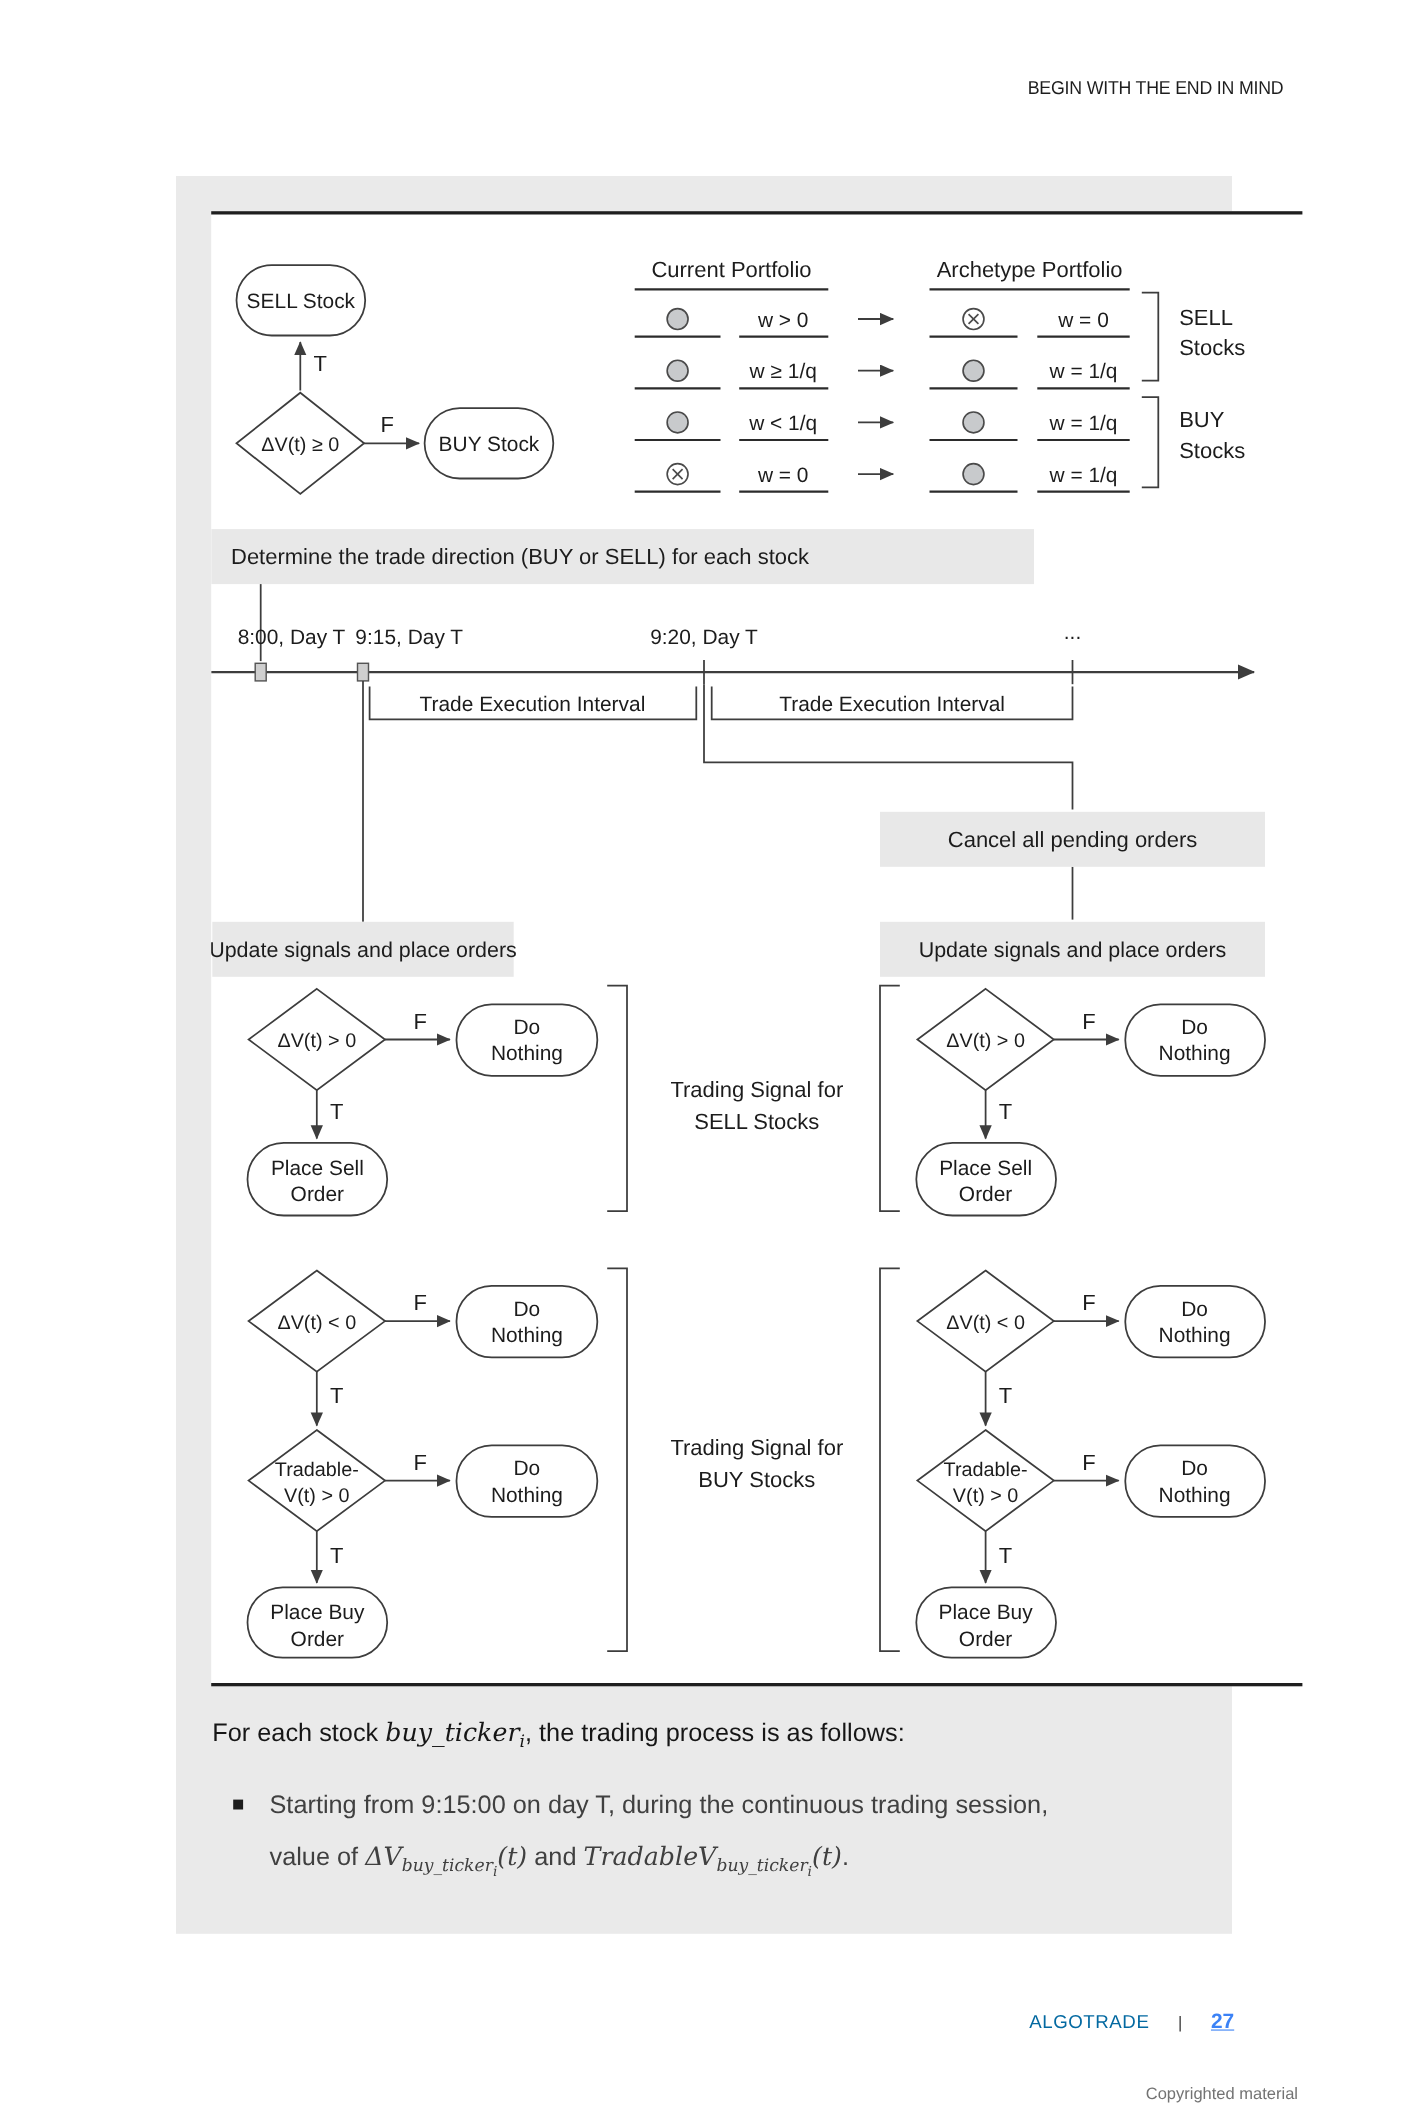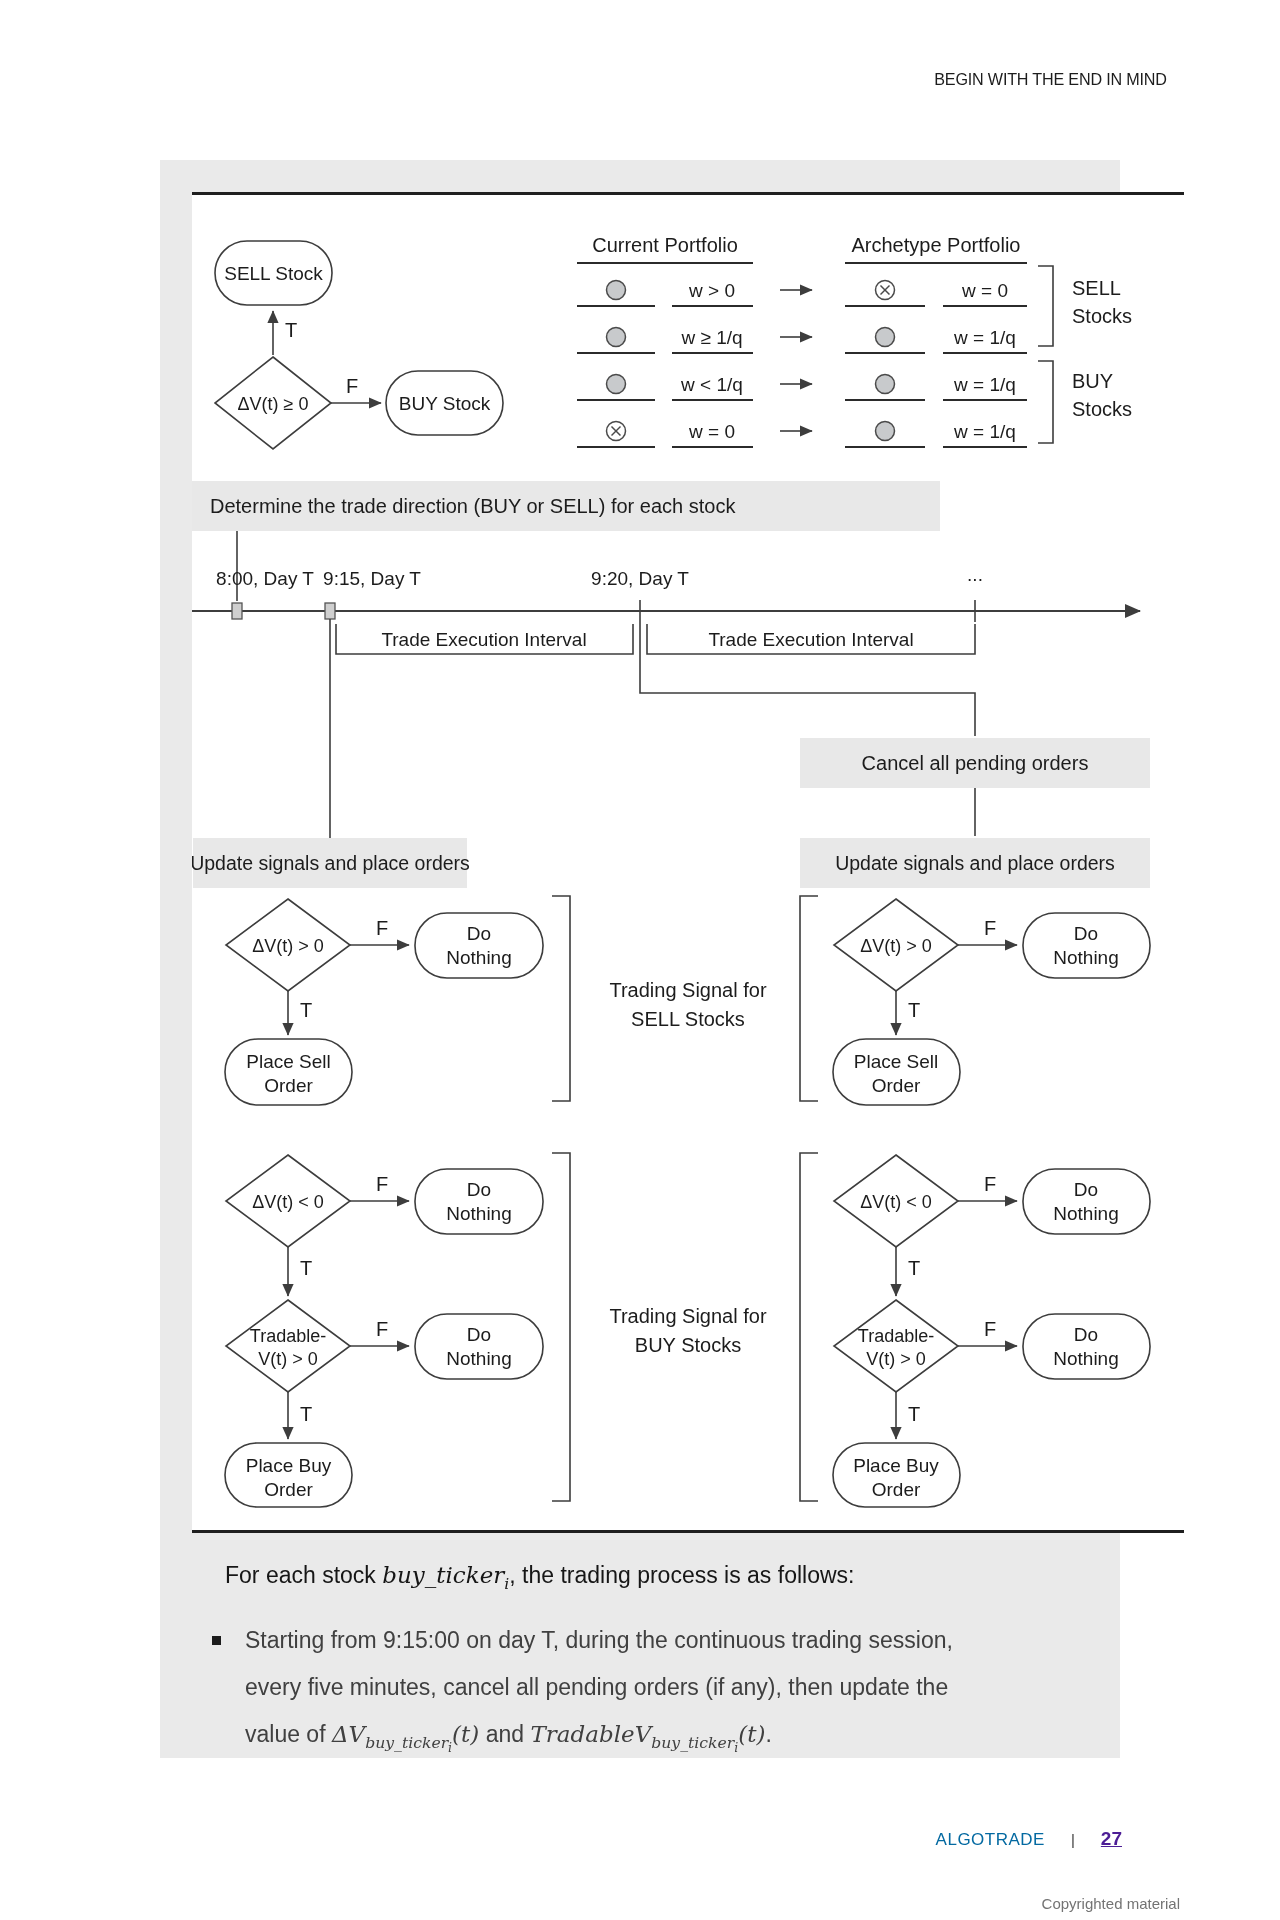--- a/index.html
+++ b/index.html
@@ -5,31 +5,31 @@
   html,body{margin:0;padding:0;background:#ffffff;}
   .page{position:relative;width:1280px;height:1920px;background:#ffffff;overflow:hidden;
         font-family:"Liberation Sans",sans-serif;color:#1c1c1c;}
   .running-head{position:absolute;top:70px;right:113px;font-size:17px;letter-spacing:-0.2px;
         color:#1d1d1d;transform:scaleX(.95);transform-origin:right center;white-space:nowrap;}
   .gray-block{position:absolute;left:160px;top:160px;width:960px;height:1598px;background:#eaeaea;}
   .panel{position:absolute;left:192px;top:192px;width:992px;height:1341px;box-sizing:border-box;
         background:#ffffff;border-top:3px solid #1f1f1f;border-bottom:3px solid #1f1f1f;}
   .panel svg{display:block;}
   svg text{font-family:"Liberation Sans",sans-serif;fill:#1c1c1c;}
-  .intro{position:absolute;left:193px;top:1562px;font-size:23px;color:#161616;white-space:nowrap;margin-left:32px;}
+  .intro{position:absolute;left:193px;top:1562px;font-size:23px;color:#161616;white-space:nowrap;}
   .bullet-square{position:absolute;left:212px;top:1636px;width:9px;height:9px;background:#1c1c1c;}
   .bullet-lines{position:absolute;left:245px;top:1617px;font-size:23px;line-height:47px;
         color:#404040;white-space:nowrap;}
   .math{font-family:"DejaVu Serif",serif;font-style:italic;}
   sub.mi{font-size:0.68em;}
   sub.mii{font-size:0.8em;}
   .footer{position:absolute;top:1828px;right:158px;display:flex;align-items:baseline;gap:26px;}
   .footer .brand{font-size:17px;letter-spacing:0.5px;color:#0369a1;}
   .footer .sep{font-size:15px;color:#3a3a3a;}
-  .footer .pagenum{font-size:19px;font-weight:bold;color:#4c1d95;text-decoration:underline;}
+  .footer .pagenum{font-size:19px;font-weight:bold;color:#3b82f6;text-decoration:underline;}
   .copyright{position:absolute;top:1895px;right:100px;font-size:15px;color:#737373;}
 </style>
 </head>
 <body>
 
 <div class="page">
 
   <div class="running-head">BEGIN WITH THE END IN MIND</div>
 
   <div class="gray-block"></div>
@@ -236,21 +236,20 @@
       <text x="704" y="1277" text-anchor="middle" font-size="19">Place Buy</text>
       <text x="704" y="1301" text-anchor="middle" font-size="19">Order</text>
     </svg>
   </div>
 
   <div class="intro"><span>For each stock </span><span class="math"><span>buy_ticker</span><sub class="mi">i</sub></span><span>, the trading process is as follows:</span></div>
 
   <div class="bullet-square"></div>
   <div class="bullet-lines">
     <div>Starting from 9:15:00 on day T, during the continuous trading session,</div>
-    <div>every five minutes, cancel all pending orders (if any), then update the</div>
     <div><span>value of </span><span class="math"><span>ΔV</span><sub class="mi"><span>buy_ticker</span><sub class="mii">i</sub></sub><span>(t)</span></span><span> and </span><span class="math"><span>TradableV</span><sub class="mi"><span>buy_ticker</span><sub class="mii">i</sub></sub><span>(t)</span></span><span>.</span></div>
   </div>
 
   <div class="footer">
     <span class="brand">ALGOTRADE</span>
     <span class="sep">|</span>
     <span class="pagenum">27</span>
   </div>
   <div class="copyright">Copyrighted material</div>
 

